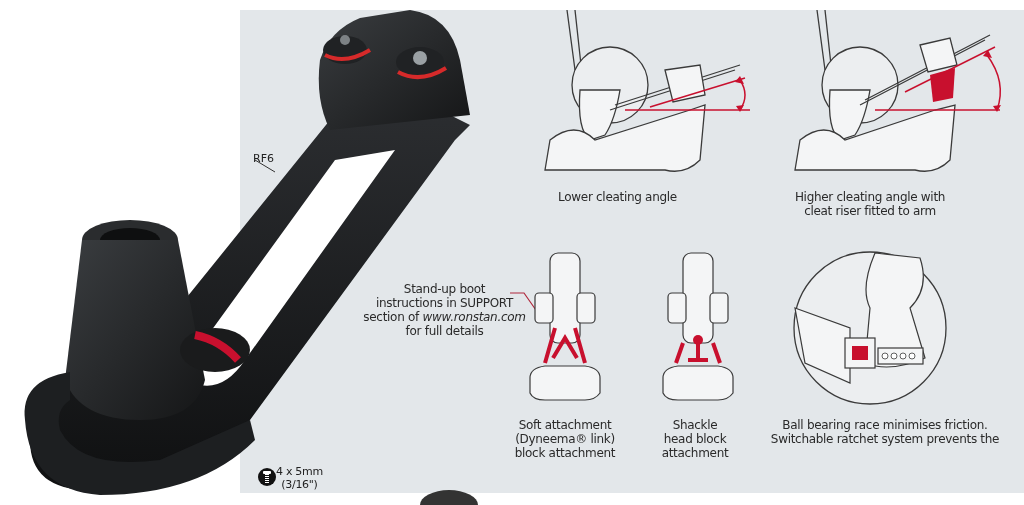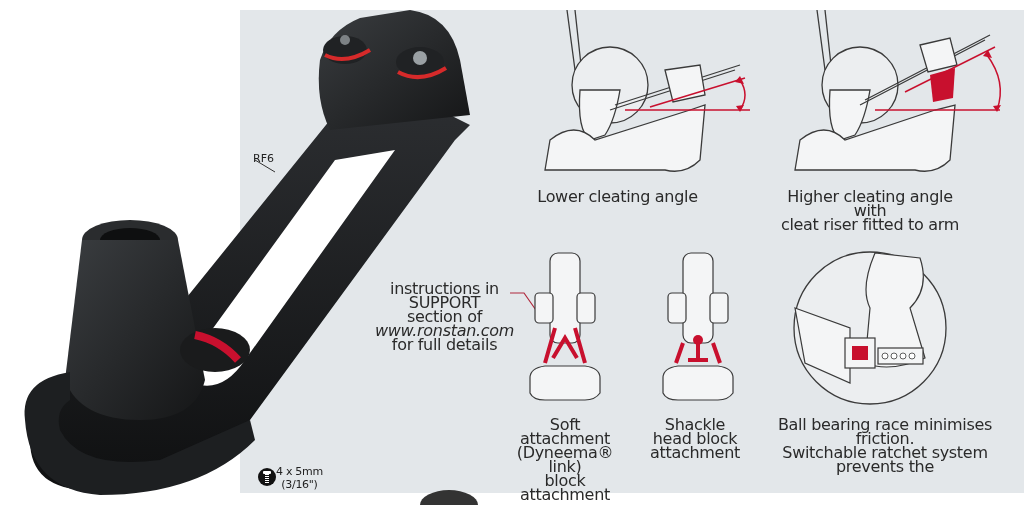--- a/index.html
+++ b/index.html
@@ -1,19 +1,19 @@
 <!DOCTYPE html>
 <html><head>
 <meta charset="utf-8">
 <style>
   html, body { margin:0; padding:0; }
   body { width:1024px; height:505px; background:#ffffff; position:relative; overflow:hidden; font-family:"Liberation Sans", sans-serif; }
   .panel { position:absolute; left:240px; top:10px; width:784px; height:483px; background:#e3e7ea; }
   .product { position:absolute; left:0; top:0; width:480px; height:505px; }
-  .caption { position:absolute; font-family:"DejaVu Sans", sans-serif; font-size:16px; line-height:14px; color:#2a2a2a; text-align:center; letter-spacing:-0.3px; }
+  .caption { position:absolute; font-family:"DejaVu Sans", sans-serif; font-size:12px; line-height:14px; color:#2a2a2a; text-align:center; letter-spacing:-0.3px; }
   .caption span { display:block; }
   .caption b { font-style:italic; font-weight:normal; }
   .label-rf6 { position:absolute; left:253px; top:152px; font-family:"DejaVu Sans", sans-serif; font-size:11px; color:#222; }
   .screw { position:absolute; left:258px; top:465px; display:flex; align-items:flex-start; }
   .screw-icon { width:18px; height:18px; border-radius:50%; background:#111; position:relative; margin-top:3px; }
   .screw-icon::before { content:""; position:absolute; left:5px; top:3px; width:8px; height:3px; background:#fff; border-radius:1px; }
   .screw-icon::after { content:""; position:absolute; left:7px; top:6px; width:4px; height:9px; background:repeating-linear-gradient(#fff 0 1px, #111 1px 2px); }
   .screw-text { font-family:"DejaVu Sans", sans-serif; font-size:11px; line-height:13px; color:#222; text-align:center; letter-spacing:-0.3px; }
   .illus { position:absolute; }
   .bottom-obj { position:absolute; left:420px; top:490px; width:58px; height:30px; border-radius:50% 50% 0 0; background:#333; }
@@ -98,20 +98,21 @@
   <line x1="120" y1="82" x2="210" y2="37" stroke="#c8102e" stroke-width="1.5"></line>
   <path d="M202 45 Q222 72 212 100" stroke="#c8102e" stroke-width="1.5" fill="none"></path>
   <path d="M198 46 L203 40 L207 48 Z M208 96 L212 102 L216 95 Z" fill="#c8102e"></path>
 </svg>
 <div class="caption" style="left:780px;top:190px;width:180px">
   <span>Higher cleating angle with</span>
   <span>cleat riser fitted to arm</span>
 </div>
 
 <div class="caption" style="left:362px;top:282px;width:165px">
+  <span>Stand-up boot</span>
   <span>instructions in SUPPORT</span>
   <span><span style="display:inline">section of </span><b style="display:inline">www.ronstan.com</b></span>
   <span>for full details</span>
 </div>
 <svg class="illus" style="left:510px;top:285px;width:40px;height:30px" viewBox="0 0 40 30">
   <path d="M0 8 L14 8 L28 28" stroke="#b0283c" stroke-width="1.2" fill="none"></path>
 </svg>
 
 <svg class="illus" style="left:525px;top:248px;width:80px;height:160px" viewBox="0 0 80 160">
   <g fill="#f4f5f6" stroke="#3a3a3a" stroke-width="1.2">

